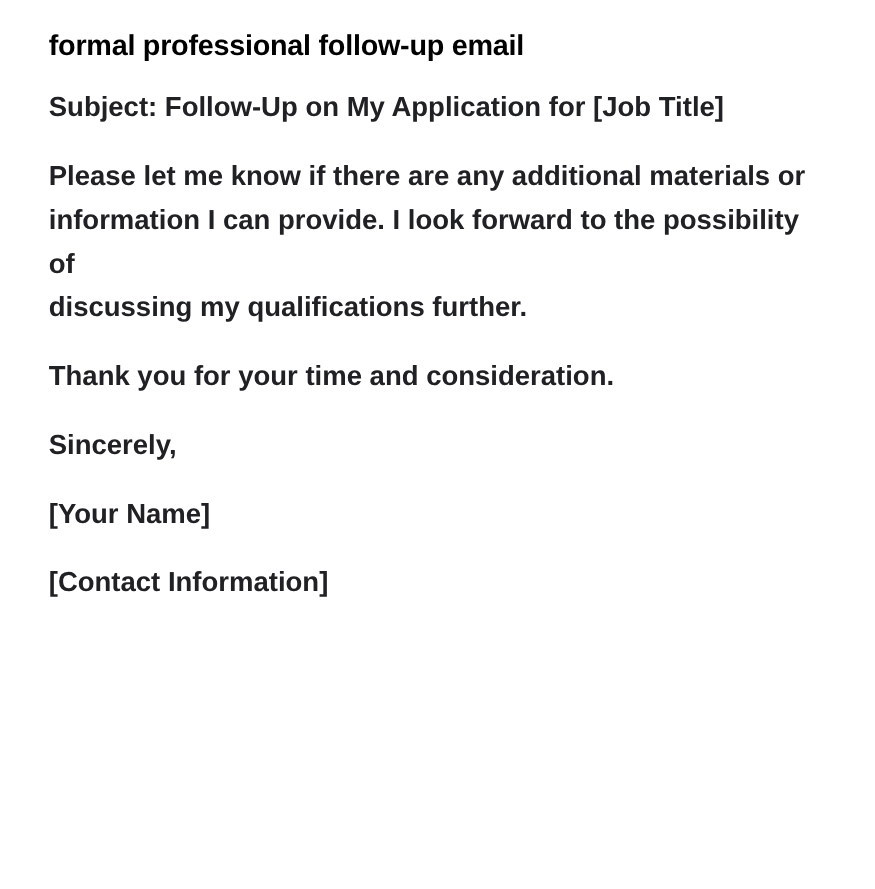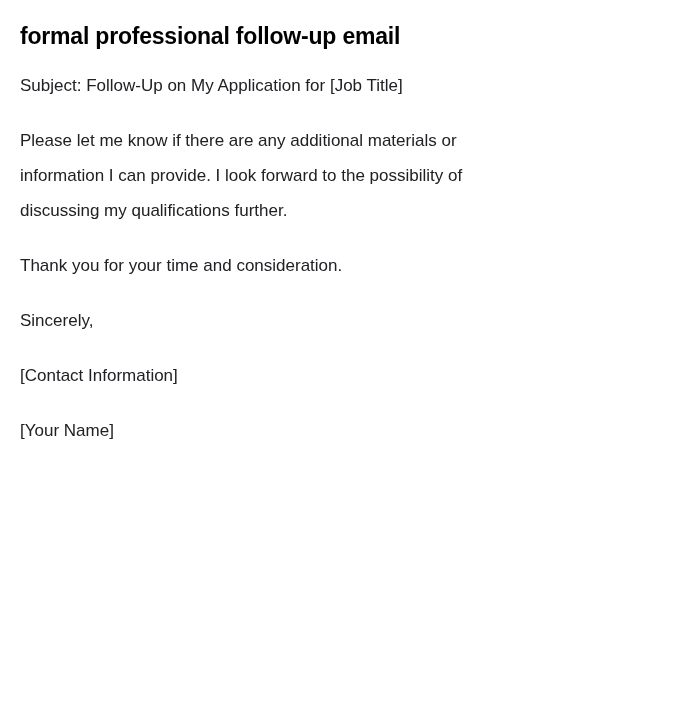--- a/index.html
+++ b/index.html
@@ -10,36 +10,36 @@
     width: 700px;
     height: 711px;
     background: #ffffff;
     font-family: "Liberation Sans", sans-serif;
     overflow: hidden;
   }
   .page {
     box-sizing: border-box;
     width: 700px;
     height: 711px;
-    padding: 22px 36px 0 20px;
+    padding: 22px 36px 0 39px;
     background: #ffffff;
   }
   .heading {
     margin: 0 0 18px 0;
     font-size: 23px;
     line-height: 28px;
     font-weight: 700;
     letter-spacing: -0.2px;
     color: #000000;
   }
   .para {
     margin: 0 0 20px 0;
-    font-size: 17px;
+    font-size: 22px;
     line-height: 35px;
-    font-weight: 400;
+    font-weight: 700;
     color: #202124;
     white-space: pre-line; 
   }
 </style>
 </head>
 <body>
 
 <main class="page">
   <h1 class="heading">formal professional follow-up email</h1>
 
@@ -48,16 +48,16 @@
 
 
   <p class="para">Please let me know if there are any additional materials or
 information I can provide. I look forward to the possibility of
 discussing my qualifications further.</p>
 
   <p class="para">Thank you for your time and consideration.</p>
 
   <p class="para">Sincerely,</p>
 
+  <p class="para">[Your Name]</p>
+
   <p class="para">[Contact Information]</p>
-
-  <p class="para">[Your Name]</p>
 </main>
 
 </body></html>

